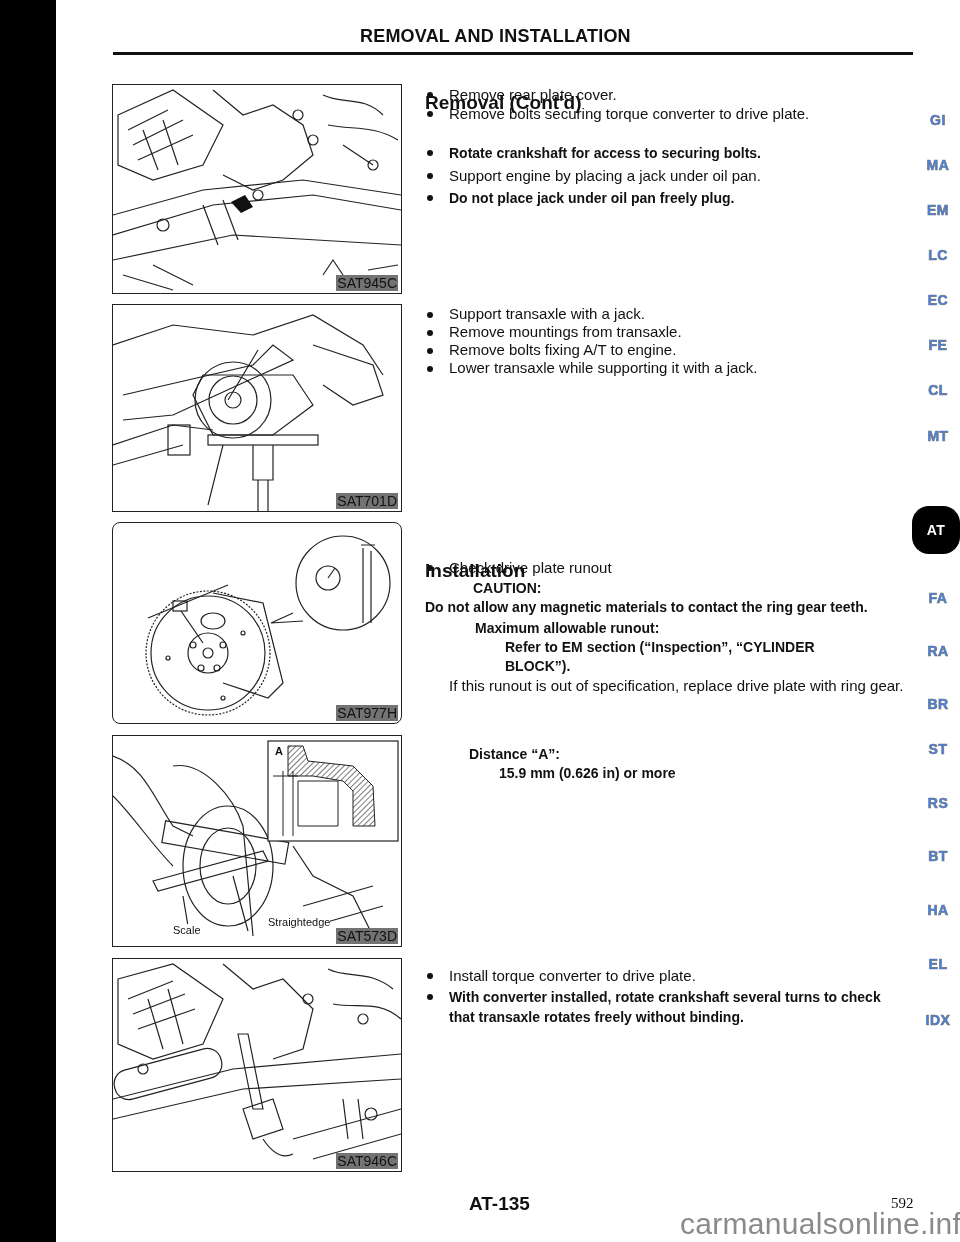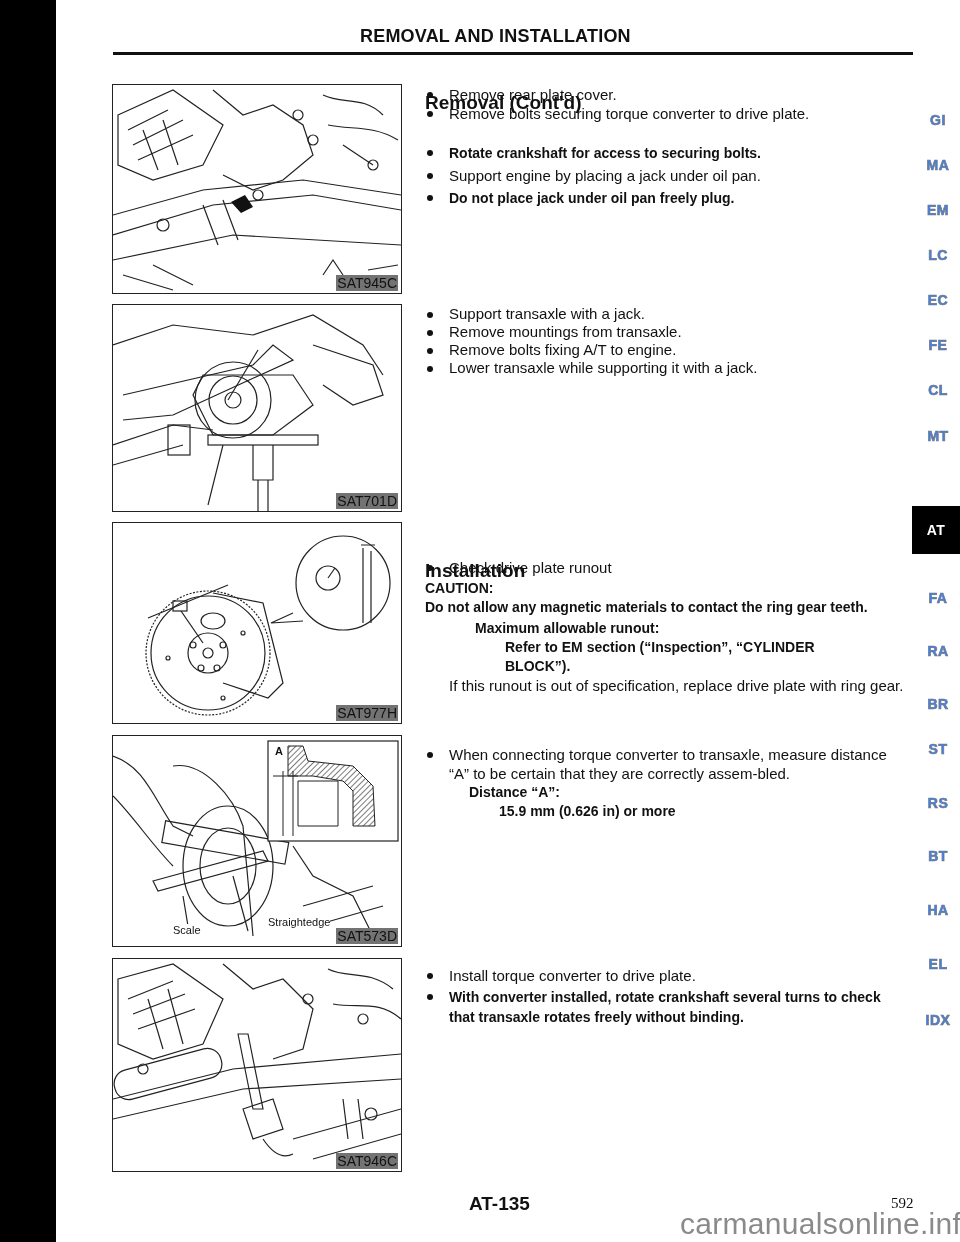--- a/index.html
+++ b/index.html
@@ -91,21 +91,21 @@
       <path d="M140 140 L140 175 L160 175 L160 140"></path>
       <path d="M145 175 L145 206 M155 175 L155 206"></path>
       <path d="M110 140 C105 160 100 180 95 200"></path>
       <path d="M0 140 L60 120 L100 125 M0 160 L70 140"></path>
       <rect x="55" y="120" width="22" height="30"></rect>
     </g>
   </svg>
   <div class="fig-code">SAT701D</div>
 </div>
 
-<div class="fig" style="top:522px; height:200px;">
+<div class="fig" style="top:522px; height:200px;border-radius:8px;">
   <svg viewBox="0 0 288 200">
     <g fill="none" stroke="#222" stroke-width="1.2">
       <path d="M100 70 L150 80 L160 120 L170 160 L155 175 L110 160"></path>
       <circle cx="95" cy="130" r="62" stroke-dasharray="2 1.5"></circle>
       <circle cx="95" cy="130" r="57"></circle>
       <circle cx="95" cy="130" r="20"></circle>
       <circle cx="95" cy="130" r="5"></circle>
       <circle cx="80" cy="122" r="3"></circle>
         <circle cx="110" cy="122" r="3"></circle>
         <circle cx="88" cy="145" r="3"></circle>
@@ -199,52 +199,49 @@
     <li><span>Lower transaxle while supporting it with a jack.</span></li>
   </ul>
 </div>
 
 <div class="section-title" style="left:425px; top:526px;">Installation</div>
 
 <div class="txt" style="left:425px; top:558px; width:480px;">
   <ul class="bullets">
     <li><span>Check drive plate runout</span></li>
   </ul>
-  <div class="b sm" style="margin-top:2px;">CAUTION:</div>
+  <div class="b sm" style="margin-top:2px;margin-left:48px;">CAUTION:</div>
   <div class="b sm">Do not allow any magnetic materials to contact the ring gear teeth.</div>
   <div class="b sm" style="padding-left:50px; margin-top:2px;">Maximum allowable runout:</div>
   <div class="b sm" style="padding-left:80px; width:320px;">Refer to EM section (“Inspection”, “CYLINDER BLOCK”).</div>
   <div style="padding-left:24px;">If this runout is out of specification, replace drive plate with ring gear.</div>
 </div>
 
 <div class="txt" style="left:425px; top:745px; width:480px;">
-  <ul class="bullets">
-    <li><span>When connecting torque converter to transaxle, measure distance “A” to be certain that they are correctly assem-bled.</span></li>
-  </ul>
   <div class="b sm" style="padding-left:44px;">Distance “A”:</div>
   <div class="b sm" style="padding-left:74px;">15.9 mm (0.626 in) or more</div>
 </div>
 
 <div class="txt" style="left:425px; top:966px; width:480px;">
   <ul class="bullets">
     <li><span>Install torque converter to drive plate.</span></li>
     <li class="b" style="margin-top:2px;"><span class="sm">With converter installed, rotate crankshaft several turns to check that transaxle rotates freely without binding.</span></li>
   </ul>
 </div>
 
 <div class="side-tabs">
   <div class="side-tab" style="top:112px;">GI</div>
   <div class="side-tab" style="top:157px;">MA</div>
   <div class="side-tab" style="top:202px;">EM</div>
   <div class="side-tab" style="top:247px;">LC</div>
   <div class="side-tab" style="top:292px;">EC</div>
   <div class="side-tab" style="top:337px;">FE</div>
   <div class="side-tab" style="top:382px;">CL</div>
   <div class="side-tab" style="top:428px;">MT</div>
-  <div class="side-tab active" style="top:506px;">AT</div>
+  <div class="side-tab active" style="top:506px;border-radius:17px;">AT</div>
   <div class="side-tab" style="top:590px;">FA</div>
   <div class="side-tab" style="top:643px;">RA</div>
   <div class="side-tab" style="top:696px;">BR</div>
   <div class="side-tab" style="top:741px;">ST</div>
   <div class="side-tab" style="top:795px;">RS</div>
   <div class="side-tab" style="top:848px;">BT</div>
   <div class="side-tab" style="top:902px;">HA</div>
   <div class="side-tab" style="top:956px;">EL</div>
   <div class="side-tab" style="top:1012px;">IDX</div>
 </div>

